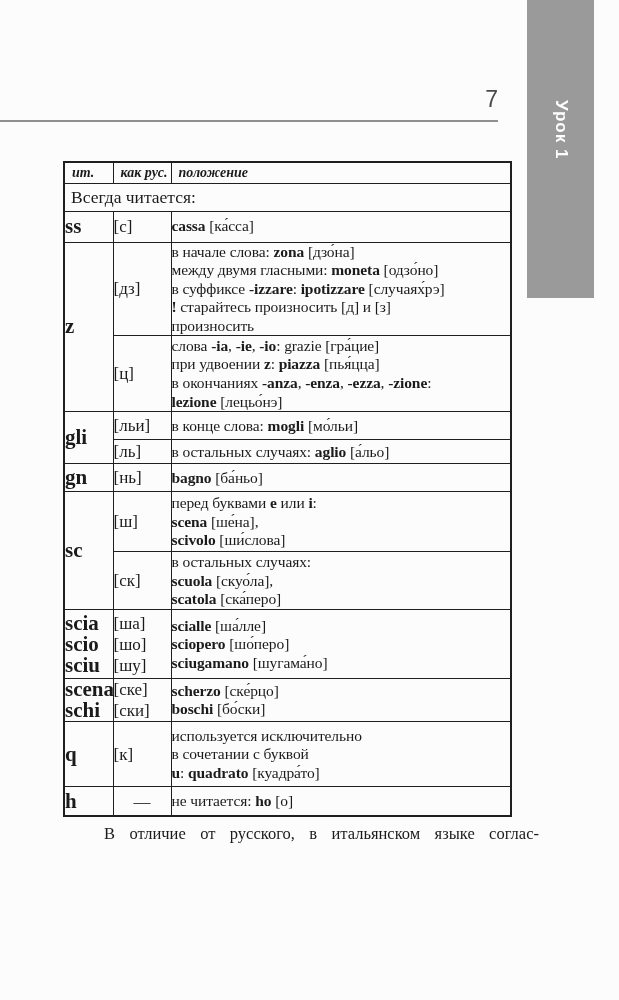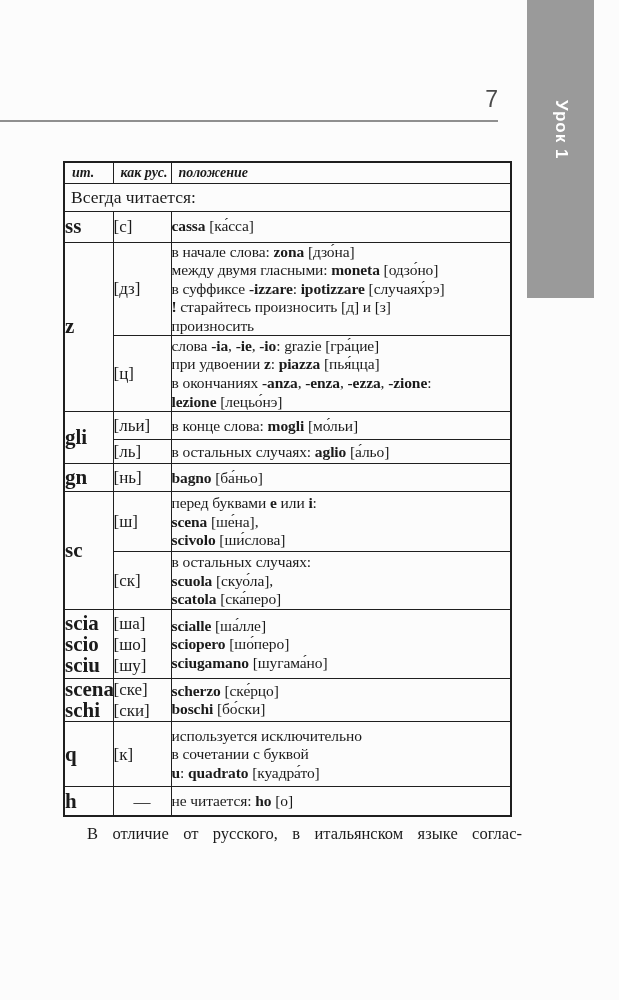--- a/index.html
+++ b/index.html
@@ -42,21 +42,21 @@
   tr.section{height:28px;}
   tr.section td{font-size:17.5px;padding-left:6px;}
   .c-it{font-weight:bold;font-size:21px;padding-left:7px;line-height:21px;}
   .c-rus{font-size:17px;padding-left:7px;line-height:21px;}
   .c-rus.ctr{text-align:center;padding-left:0;}
   .c-pos{font-size:15.5px;padding-left:7px;line-height:18.6px;}
   .c-pos .line{white-space:nowrap;letter-spacing:-0.1px;}
   .b{font-weight:bold;}
   
   .para{
-    position:absolute;left:50px;top:824px;width:472px;
+    position:absolute;left:67px;top:824px;width:472px;
     font-size:16.5px;line-height:19.5px;color:#1b1b1b;
   }
   .para .pline{text-align:justify;text-align-last:justify;}
   .para .pline.first{text-indent:37px;}
   .para .pline.last{text-align-last:left;}
 </style>
 </head>
 <body style="background: rgb(252, 252, 252); color: rgb(27, 27, 27);">
 
 <div class="pagenum">7</div>

